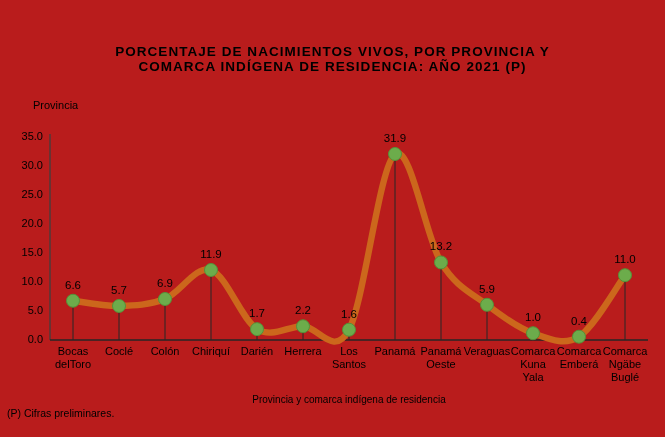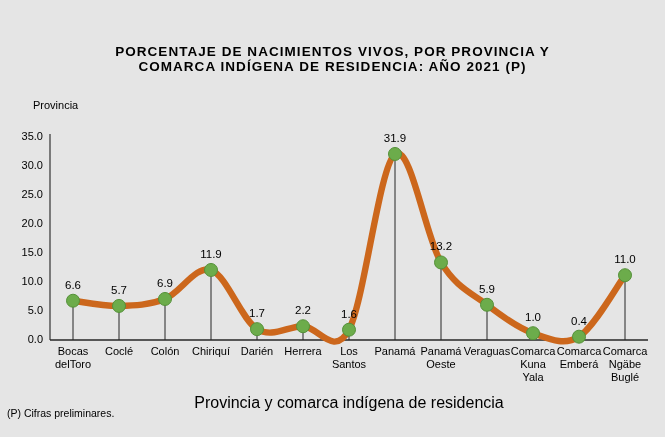--- a/index.html
+++ b/index.html
@@ -1,26 +1,26 @@
 <!DOCTYPE html>
 <html><head>
 <meta charset="utf-8">
 <style>
   html,body{margin:0;padding:0;background:#fff;}
   .page{
-    position:relative;width:665px;height:437px;background:#e5e5e5;
+    position:relative;width:665px;height:437px;background:#b91c1c;
     font-family:"Liberation Sans",sans-serif;color:#000;overflow:hidden;
   }
   .chart-title{
     position:absolute;top:44px;left:0;right:0;text-align:center;
     font-weight:bold;font-size:13.5px;letter-spacing:1.05px;line-height:15px;
     white-space:pre-line;
   }
   .y-axis-title{position:absolute;left:33px;top:99px;font-size:11px;}
-  .x-axis-title{position:absolute;left:50px;width:598px;top:394px;text-align:center;font-size:16px;}
+  .x-axis-title{position:absolute;left:50px;width:598px;top:394px;text-align:center;font-size:10px;}
   .footnote{position:absolute;left:7px;top:407px;font-size:10.5px;}
   svg.chart{position:absolute;left:0;top:0;}
   svg.chart text{font-family:"Liberation Sans",sans-serif;fill:#000;}
 </style>
 </head>
 <body>
 
 <div class="page">
 
   <div class="chart-title">PORCENTAJE DE NACIMIENTOS VIVOS, POR PROVINCIA Y

